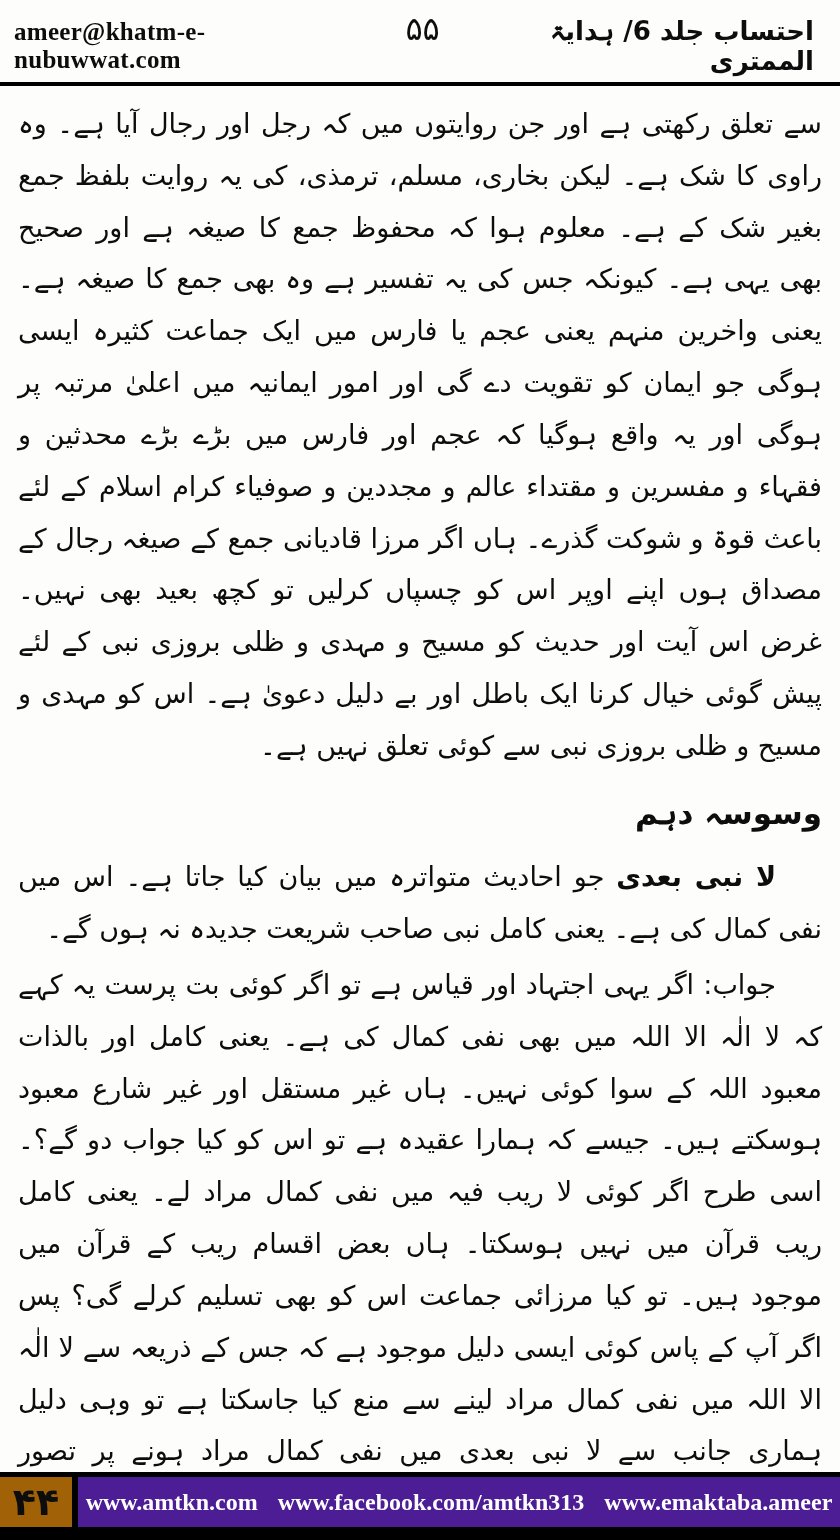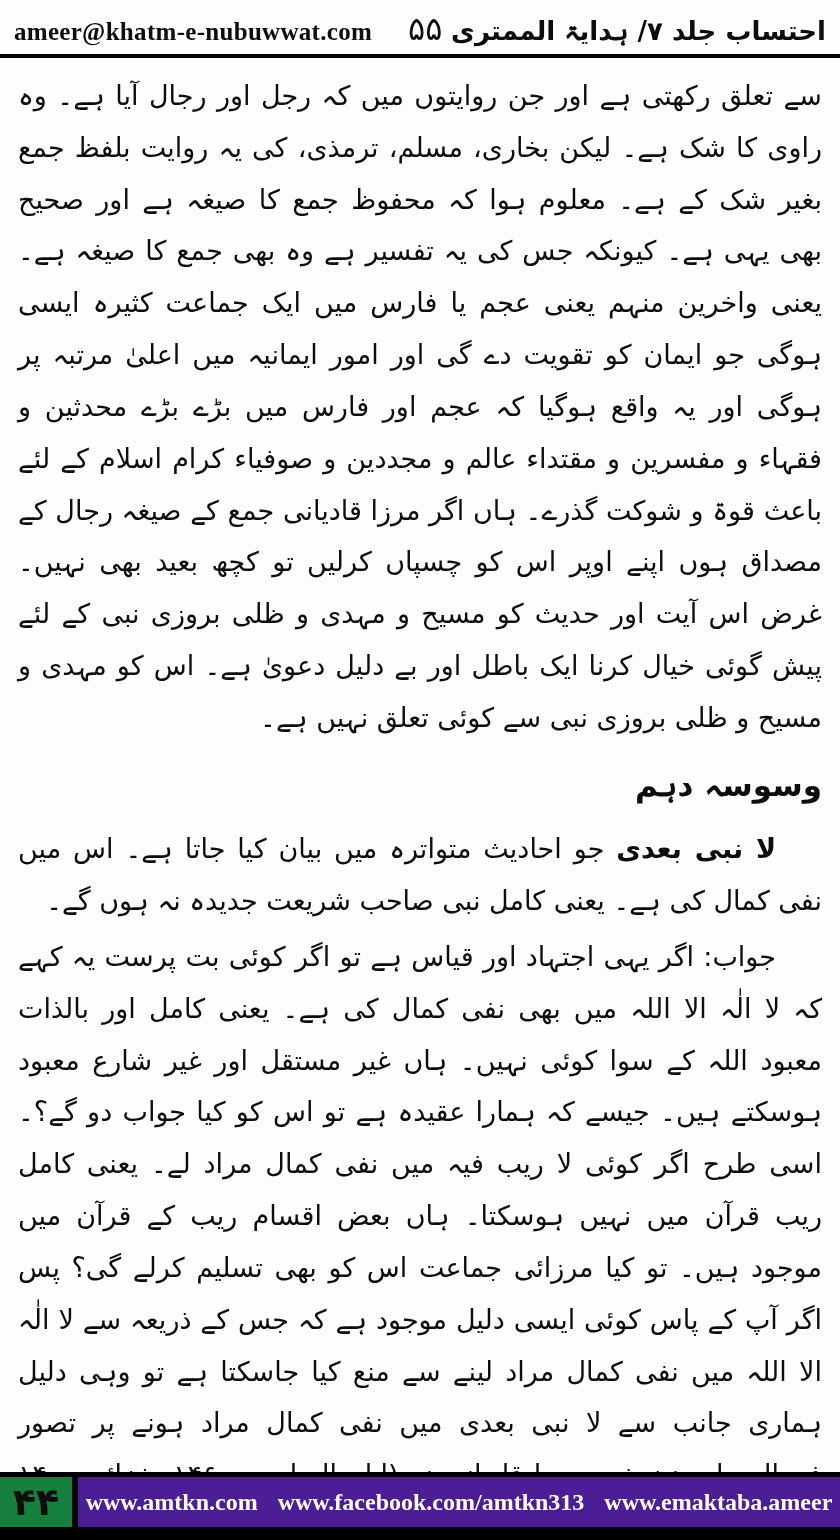--- a/index.html
+++ b/index.html
@@ -5,21 +5,21 @@
   * { box-sizing: border-box; }
   html, body { margin: 0; padding: 0; background: #d9d9d9; }
   .page {
     width: 840px; height: 1540px; margin: 0 auto; position: relative;
     background: #fdfdfb; color: #0d0d0d; overflow: hidden;
     font-family: "DejaVu Sans", "Liberation Sans", sans-serif;
   }
   
   .header {
     display: flex; align-items: baseline; direction: ltr;
-    padding: 10px 14px 4px 14px;
+    padding: 10px 26px 4px 14px;
   }
   .email {
     font-family: "Liberation Serif", serif;
     font-weight: bold; font-size: 25px; letter-spacing: 0.3px;
   }
   .pagenum {
     font-size: 32px; font-weight: normal; margin-left: 36px;
     font-family: "DejaVu Sans", sans-serif;
   }
   .booktitle {
@@ -37,41 +37,41 @@
   .heading {
     font-size: 31px; font-weight: bold; text-align: right;
     margin: 12px 0 8px 0;
   }
   .lead { font-weight: bold; }
   
   .footer { position: absolute; left: 0; right: 0; bottom: 0; }
   .footer-top-line { height: 5px; background: #000; }
   .footer-row { display: flex; align-items: stretch; height: 50px; }
   .footer-number {
-    width: 78px; background: #15803d; border-right: 6px solid #000;
+    width: 78px; background: #a16207; border-right: 6px solid #000;
     display: flex; align-items: center; justify-content: center;
     font-size: 38px; font-weight: bold;
   }
   .footer-bar {
     flex: 1; background: #4c1d95; color: #fff;
     display: flex; align-items: center; justify-content: center; gap: 20px;
     font-family: "Liberation Serif", serif;
     font-weight: bold; font-size: 24px; white-space: nowrap;
   }
   .footer-bottom-strip { height: 13px; background: #000; }
 </style>
 </head>
 <body>
 
 <div class="page">
 
   <header class="header">
     <span class="email">ameer@khatm-e-nubuwwat.com</span>
     <span class="pagenum">۵۵</span>
-    <span class="booktitle">احتساب جلد ۷/ ہدایۃ الممتری</span>
+    <span class="booktitle">احتساب جلد 6/ ہدایۃ الممتری</span>
   </header>
 
   <div class="rule"></div>
 
   <main class="bodytext">
     <p class="para">سے تعلق رکھتی ہے اور جن روایتوں میں کہ رجل اور رجال آیا ہے۔ وہ راوی کا شک ہے۔ لیکن بخاری، مسلم، ترمذی، کی یہ روایت بلفظ جمع بغیر شک کے ہے۔ معلوم ہوا کہ محفوظ جمع کا صیغہ ہے اور صحیح بھی یہی ہے۔ کیونکہ جس کی یہ تفسیر ہے وہ بھی جمع کا صیغہ ہے۔ یعنی واخرین منہم یعنی عجم یا فارس میں ایک جماعت کثیرہ ایسی ہوگی جو ایمان کو تقویت دے گی اور امور ایمانیہ میں اعلیٰ مرتبہ پر ہوگی اور یہ واقع ہوگیا کہ عجم اور فارس میں بڑے بڑے محدثین و فقہاء و مفسرین و مقتداء عالم و مجددین و صوفیاء کرام اسلام کے لئے باعث قوۃ و شوکت گذرے۔ ہاں اگر مرزا قادیانی جمع کے صیغہ رجال کے مصداق ہوں اپنے اوپر اس کو چسپاں کرلیں تو کچھ بعید بھی نہیں۔ غرض اس آیت اور حدیث کو مسیح و مہدی و ظلی بروزی نبی کے لئے پیش گوئی خیال کرنا ایک باطل اور بے دلیل دعویٰ ہے۔ اس کو مہدی و مسیح و ظلی بروزی نبی سے کوئی تعلق نہیں ہے۔</p>
 
     <h2 class="heading">وسوسہ دہم</h2>
 
     <p class="para indent"><span class="lead">لا نبی بعدی</span><span> جو احادیث متواترہ میں بیان کیا جاتا ہے۔ اس میں نفی کمال کی ہے۔ یعنی کامل نبی صاحب شریعت جدیدہ نہ ہوں گے۔</span></p>

